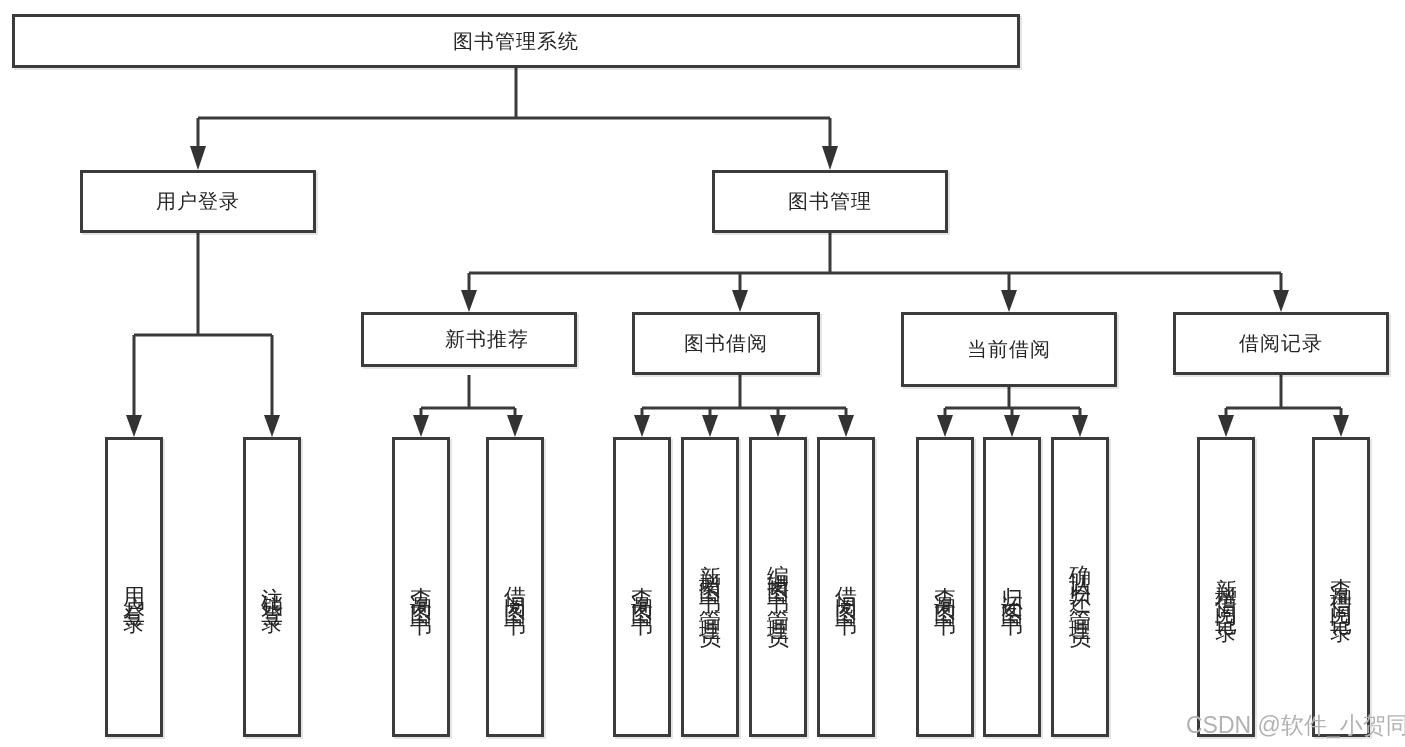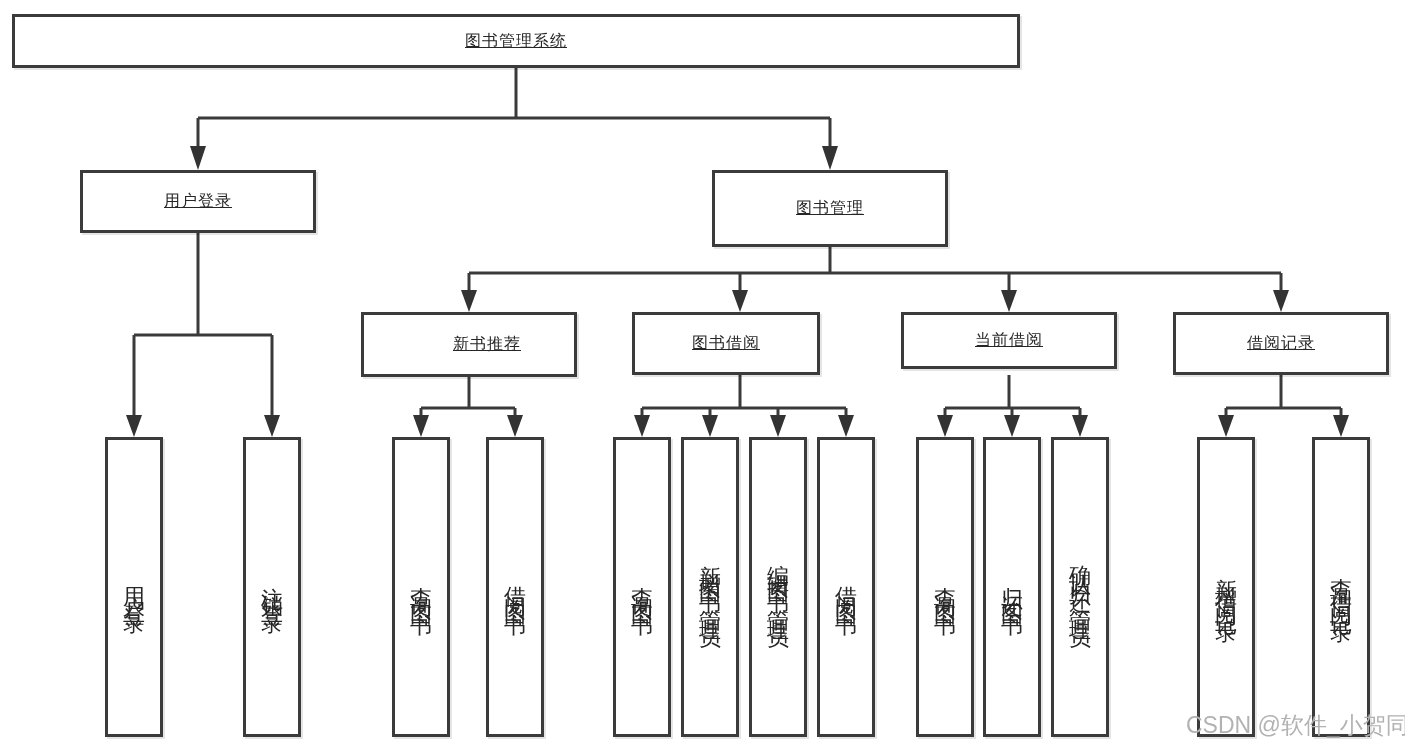--- a/index.html
+++ b/index.html
@@ -17,37 +17,37 @@
     box-sizing:border-box;
     background:#ffffff;
     border:3px solid #3b3b3b;
     box-shadow: 2px 2px 0 rgba(0,0,0,0.10);
     display:flex;
     align-items:center;
     justify-content:center;
     color:#262626;
     z-index:2;
   }
-  .hlabel { font-size:16px; letter-spacing:1px; white-space:nowrap;text-decoration:underline; }
+  .hlabel { font-size:20px; letter-spacing:1px; white-space:nowrap; }
   .vbox { top:437px; width:58px; height:300px; }
   .vtext {
     writing-mode: vertical-rl;
     text-orientation: mixed;
     font-size:22px;
     letter-spacing:9px;
     line-height:1;
     white-space:nowrap;
   }
   
   #b-root    { left:12px;   top:14px;  width:1008px; height:54px; }
   #b-login   { left:80px;   top:170px; width:236px;  height:63px; }
-  #b-mgmt    { left:712px;  top:170px; width:236px;  height:77px; }
-  #b-rec     { left:361px;  top:312px; width:216px;  height:65px;padding-left:36px; }
+  #b-mgmt    { left:712px;  top:170px; width:236px;  height:63px; }
+  #b-rec     { left:361px;  top:312px; width:216px;  height:55px;padding-left:36px; }
   #b-borrow  { left:632px;  top:312px; width:188px;  height:63px; }
-  #b-current { left:901px;  top:312px; width:216px;  height:57px; }
+  #b-current { left:901px;  top:312px; width:216px;  height:75px; }
   #b-records { left:1173px; top:312px; width:216px;  height:63px; }
   
   #lf1  { left:105px;  }
   #lf2  { left:243px;  }
   #lf3  { left:392px;  }
   #lf4  { left:486px;  }
   #lf5  { left:613px;  }
   #lf6  { left:681px;  }
   #lf7  { left:749px;  }
   #lf8  { left:817px;  }

